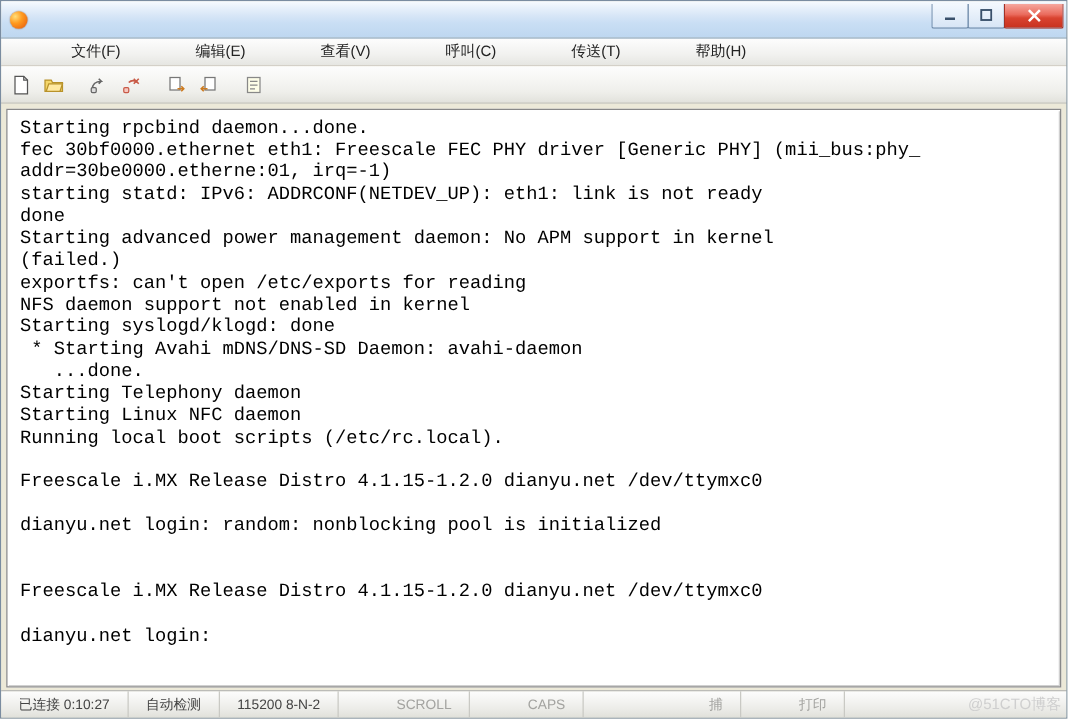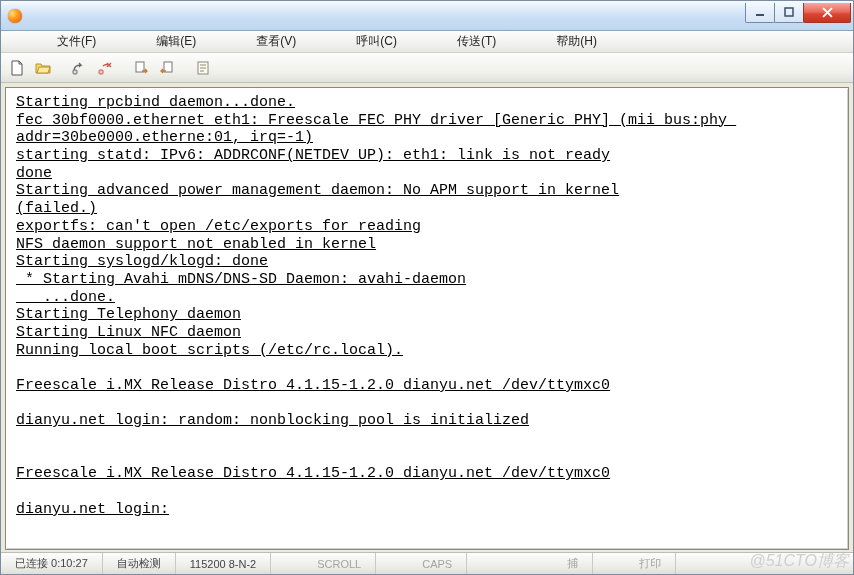--- a/index.html
+++ b/index.html
@@ -19,27 +19,27 @@
   .menubar { height: 22px; background: linear-gradient(180deg,#fdfdfd 0%,#f1f1ef 60%,#e6e6e2 100%); display: flex; align-items: center; padding: 0 4px; border-bottom: 1px solid #d4d0c8; font-family: "SimSun","Microsoft YaHei",sans-serif; }
   .menubar .menu-item { padding: 2px 8px; color: #222; margin-left: 44px; }
   
   .toolbar { height: 30px; background: linear-gradient(180deg,#fdfdfd 0%,#efefeb 70%,#e2e2dc 100%); display: flex; align-items: center; padding: 0 5px; gap: 4px; border-bottom: 1px solid #bfbfbb; }
   .tool-btn { width: 22px; height: 22px; display: flex; align-items: center; justify-content: center; border: 1px solid transparent; border-radius:2px; }
   .tool-sep { width: 6px; height: 22px; }
   .tool-btn svg { display:block; }
   
   .term-wrap { flex: 1 1 auto; background: #ece9d8; padding: 4px 4px 2px 4px; overflow: hidden; }
   .term { width: 100%; height: 100%; background: #ffffff; border: 1px solid #888; box-shadow: inset 1px 1px 0 #fff, inset -1px -1px 0 #d0d0d0; padding: 6px 4px 4px 10px; overflow: hidden;}
-  .term pre { font-family: "Courier New", "Consolas", monospace; font-size: 15px; line-height: 1.18; letter-spacing: 0px; color: #000; white-space: pre; text-decoration: underline; }
+  .term pre { font-family: "Courier New", "Consolas", monospace; font-size: 15px; line-height: 1.18; letter-spacing: 0px; color: #000; white-space: pre; }
   
   .statusbar { height: 22px; background: linear-gradient(180deg,#fdfdfd 0%,#ebebe7 70%,#e0e0da 100%); border-top: 1px solid #bcbcb8; display: flex; align-items: stretch; font-size: 11px; color: #444; position:relative;}
   .statusbar .cell { padding: 3px 14px; border-right: 1px solid #c9c9c4; display:flex; align-items:center; white-space:nowrap;}
   .statusbar .cell.dim { color: #a3a3a0; margin-left: 32px; }
   .statusbar .cell.num { color: #222; margin-top: 32px; }
-  .watermark { position:absolute; right:4px; bottom:2px; color:#cfcfcf; font-size:16px; font-style:italic; font-family:"Microsoft YaHei",sans-serif;}
+  .watermark { position:absolute; right:4px; bottom:2px; color:#cfcfcf; font-size:12px; font-family:"Microsoft YaHei",sans-serif;}
 </style>
 </head>
 <body>
 
 <div class="window">
 
   <div class="titlebar">
     <div class="app-icon">
         <span></span>
       </div>

